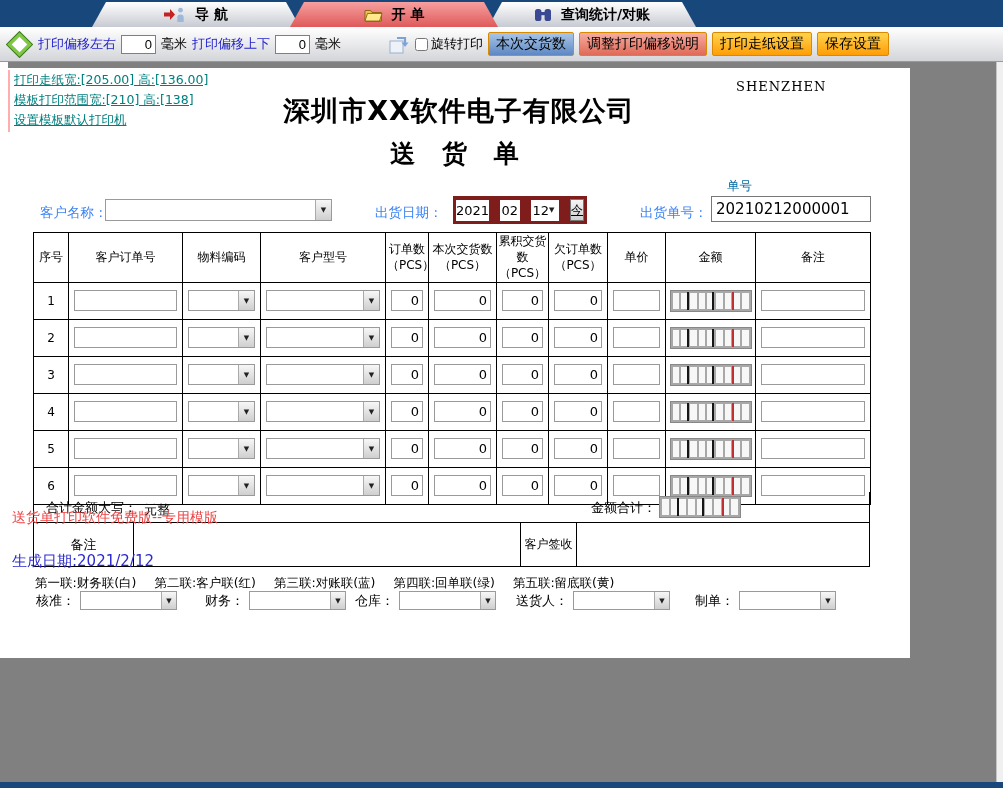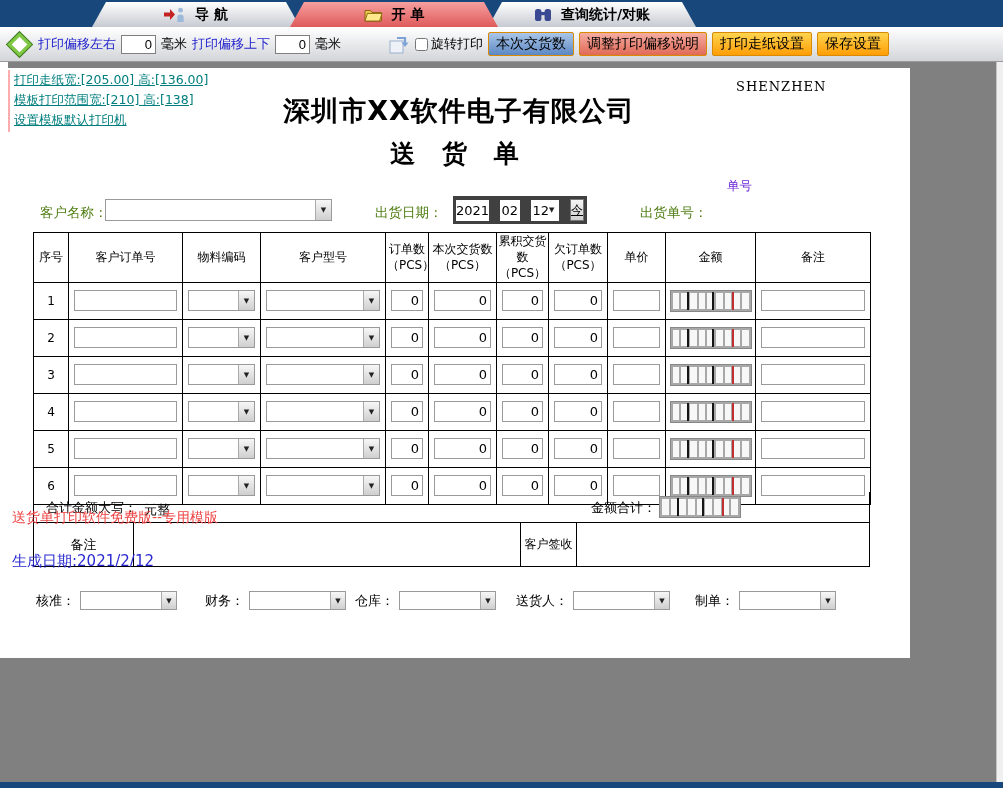--- a/index.html
+++ b/index.html
@@ -37,30 +37,30 @@
   .bottom-bar { height:6px; background:#17477b; }
   .page { position:absolute; left:8px; top:6px; width:902px; height:590px; background:#fff; }
   .red-tick { position:absolute; left:0; top:2px; width:2px; height:62px; background:#ffadad; }
 
   .page-links { position:absolute; left:6px; top:4px; display:flex; flex-direction:column; gap:3px; }
   .doc-link { color:#007e7e; text-decoration:underline; font-size:12.5px; cursor:pointer; white-space:nowrap; }
 
   .region-mark { position:absolute; left:728px; top:11px; font-family:"DejaVu Serif","Liberation Serif",serif; font-size:13px; color:#000; letter-spacing:1px; }
   .company { position:absolute; top:25px; left:0; width:100%; text-align:center; font-size:27px; font-weight:bold; letter-spacing:1px; }
   .form-title { position:absolute; top:69px; left:0; width:100%; text-align:center; font-size:25px; font-weight:bold; letter-spacing:9px; }
-  .order-no-label { position:absolute; left:719px; top:110px; font-size:12.5px; color:#6d28d9; }
-
-  .lbl { position:absolute; font-size:13.5px; color:#4d7c0f; white-space:nowrap; }
+  .order-no-label { position:absolute; left:719px; top:110px; font-size:12.5px; color:#0369a1; }
+
+  .lbl { position:absolute; font-size:13.5px; color:#3b82f6; white-space:nowrap; }
 
   .combo { display:flex; background:#fff; border:1px solid #9a9a9a; height:22px; }
   .combo-field { flex:1; }
   .combo-btn { width:16px; border-left:1px solid #aaa; background:linear-gradient(#f7f7f7,#cfcfcf); display:flex; align-items:center; justify-content:center; font-size:7px; color:#222; cursor:pointer; }
   .customer-combo { position:absolute; left:97px; top:131px; width:227px; }
 
-  .date-panel { position:absolute; left:445px; top:128px; width:134px; height:28px; background:#404040; display:flex; align-items:center; gap:11px; padding:2px 3px; }
+  .date-panel { position:absolute; left:445px; top:128px; width:134px; height:28px; background:#7f1d1d; display:flex; align-items:center; gap:11px; padding:2px 3px; }
   .d-box { background:#fff; height:21px; font-size:13px; display:flex; align-items:center; justify-content:center; }
   .d-year { width:42px; } .d-month { width:27px; }
   .d-day { width:38px; justify-content:flex-start; padding:0 2px; }
   .d-day .dd { font-size:7px; color:#222; }
   .d-today { width:18px; height:22px; background:linear-gradient(#f5f5f5,#cfcfcf); border:1px solid #777; font-size:12px; text-decoration:underline; display:flex; align-items:center; justify-content:center; cursor:pointer; }
 
   .shipno-input { position:absolute; left:703px; top:128px; width:160px; height:26px; border:1px solid #777; font-size:15px; padding-left:4px; font-family:inherit; }
 
   
   table.grid { position:absolute; left:25px; top:164px; width:837px; border-collapse:collapse; table-layout:fixed; }
@@ -201,20 +201,21 @@
         <span class="d-box d-year">2021</span>
         <span class="d-box d-month">02</span>
         <span class="d-box d-day">
           <span>12</span>
           <span class="dd">▼</span>
         </span>
         <span class="d-today">今</span>
       </div>
 
       <span class="lbl" style="left:632px; top:136px;">出货单号：</span>
+      <input class="shipno-input" value="20210212000001" style="">
 
       <table class="grid">
         <colgroup>
           <col style="width:35px">
             <col style="width:114px">
             <col style="width:78px">
             <col style="width:125px">
           <col style="width:43px">
             <col style="width:68px">
             <col style="width:52px">
@@ -521,20 +522,27 @@
         <div class="sr-c2"></div>
         <div class="sr-c3">
             <span>客户签收</span>
           </div>
         <div class="sr-c4"></div>
       </div>
 
       <div class="free-note">送货单打印软件免费版--专用模版</div>
       <div class="gen-date">生成日期:2021/2/12</div>
 
+      <div class="copies-line">
+        <span>第一联:财务联(白)</span>
+        <span>第二联:客户联(红)</span>
+        <span>第三联:对账联(蓝)</span>
+        <span>第四联:回单联(绿)</span>
+        <span>第五联:留底联(黄)</span>
+      </div>
 
       <div class="signer" style="left:28px">
         <span class="s-label">核准：</span>
         <div class="combo s-combo">
             <div class="combo-field"></div>
             <div class="combo-btn">
               <span>▼</span>
             </div>
           </div>
       </div>

